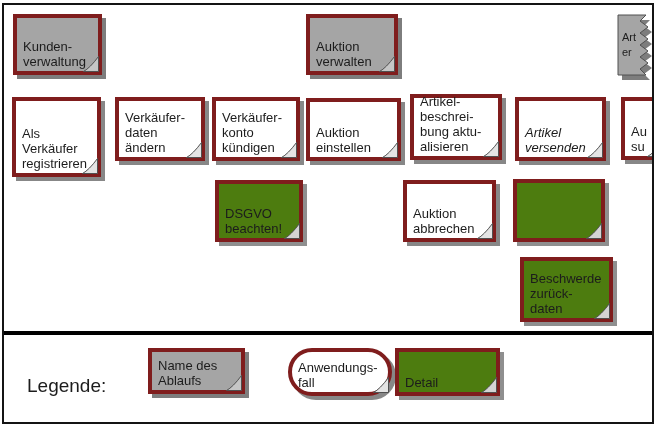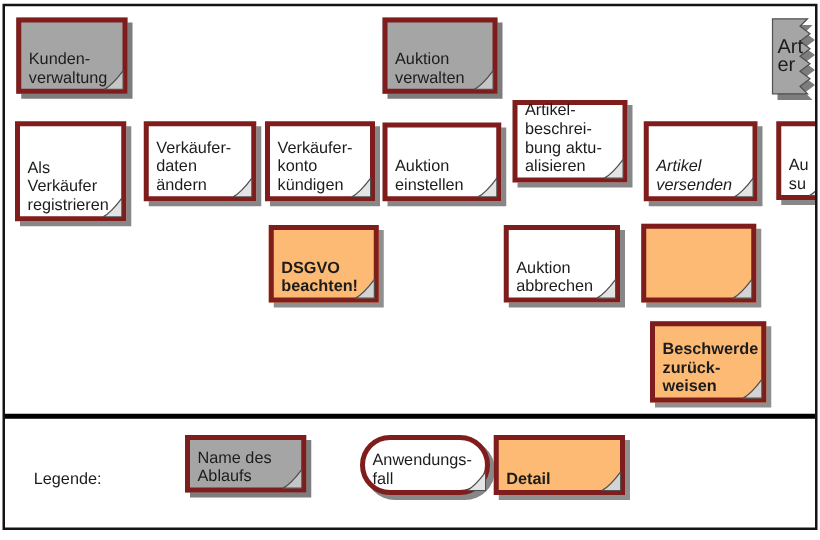--- a/index.html
+++ b/index.html
@@ -12,37 +12,37 @@
     border:2px solid #141414;background:#ffffff;overflow:hidden;
   }
   .note{
     position:absolute;box-sizing:border-box;
     border:4px solid #7f1d1d;
     box-shadow:4px 4px 0 #878787;
     display:flex;align-items:flex-end;
   }
   .note.process{background:#a5a5a5;box-shadow:4px 4px 0 #7d7d7d;}
   .note.usecase{background:#ffffff;}
-  .note.detail{background:#fdba74;box-shadow:4px 4px 0 #8f8f8f;font-weight:bold;}
+  .note.detail{background:#4d7c0f;box-shadow:4px 4px 0 #8f8f8f;}
   .note-text{
     padding:2px 2px 2px 6px;font-size:13px;line-height:15px;
     color:#1c1c1c;white-space:pre-line;
   }
   .fold{position:absolute;right:-1px;bottom:-1px;display:block;}
   .torn-wrap{position:absolute;width:42px;height:72px;}
   .torn-wrap svg{display:block;}
   .torn-text{
     position:absolute;left:5px;top:0;height:62px;
     display:flex;align-items:center;
-    font-size:16px;line-height:15px;color:#1c1c1c;white-space:pre-line;
+    font-size:11px;line-height:15px;color:#1c1c1c;white-space:pre-line;
   }
   .divider{position:absolute;left:0;top:326px;width:648px;height:4px;background:#000000;}
   .legend-label{
     position:absolute;left:23px;top:370px;
-    font-size:13px;color:#1c1c1c;
+    font-size:19px;color:#1c1c1c;
   }
 </style>
 </head>
 <body>
 
 <div class="frame">
   <div id="board">
       <div class="note process" style="left: 9px; top: 9px; width: 89px; height: 61px;">
         <div class="note-text">Kunden-
 verwaltung</div>
@@ -89,21 +89,21 @@
           <path d="M0.5,15.5 Q7,12 15.5,0.5 L15.5,15.5 Z" fill="#e4e4e4" stroke="#505050"></path>
         </svg>
       </div>
       <div class="note usecase" style="left: 302px; top: 93px; width: 95px; height: 63px;">
         <div class="note-text">Auktion
 einstellen</div>
         <svg width="16" height="16" class="fold">
           <path d="M0.5,15.5 Q7,12 15.5,0.5 L15.5,15.5 Z" fill="#e4e4e4" stroke="#505050"></path>
         </svg>
       </div>
-      <div class="note usecase" style="left: 406px; top: 75px; width: 92px; height: 66px;">
+      <div class="note usecase" style="left: 406px; top: 89px; width: 92px; height: 66px;">
         <div class="note-text">Artikel-
 beschrei-
 bung aktu-
 alisieren</div>
         <svg width="16" height="16" class="fold">
           <path d="M0.5,15.5 Q7,12 15.5,0.5 L15.5,15.5 Z" fill="#e4e4e4" stroke="#505050"></path>
         </svg>
       </div>
       <div class="note usecase" style="left: 511px; top: 92px; width: 91px; height: 64px; font-style: italic;">
         <div class="note-text">Artikel
@@ -134,21 +134,21 @@
         </svg>
       </div>
       <div class="note detail" style="left: 509px; top: 174px; width: 92px; height: 63px;">
         <svg width="16" height="16" class="fold">
           <path d="M0.5,15.5 Q7,12 15.5,0.5 L15.5,15.5 Z" fill="#d4d4d4" stroke="#505050"></path>
         </svg>
       </div>
       <div class="note detail" style="left: 516px; top: 252px; width: 93px; height: 65px;">
         <div class="note-text">Beschwerde
 zurück-
-weisen</div>
+daten</div>
         <svg width="16" height="16" class="fold">
           <path d="M0.5,15.5 Q7,12 15.5,0.5 L15.5,15.5 Z" fill="#d4d4d4" stroke="#505050"></path>
         </svg>
       </div>
       <div class="note process" style="left: 144px; top: 343px; width: 97px; height: 46px;">
         <div class="note-text">Name des
 Ablaufs</div>
         <svg width="16" height="16" class="fold">
           <path d="M0.5,15.5 Q7,12 15.5,0.5 L15.5,15.5 Z" fill="#c6c6c6" stroke="#505050"></path>
         </svg>

